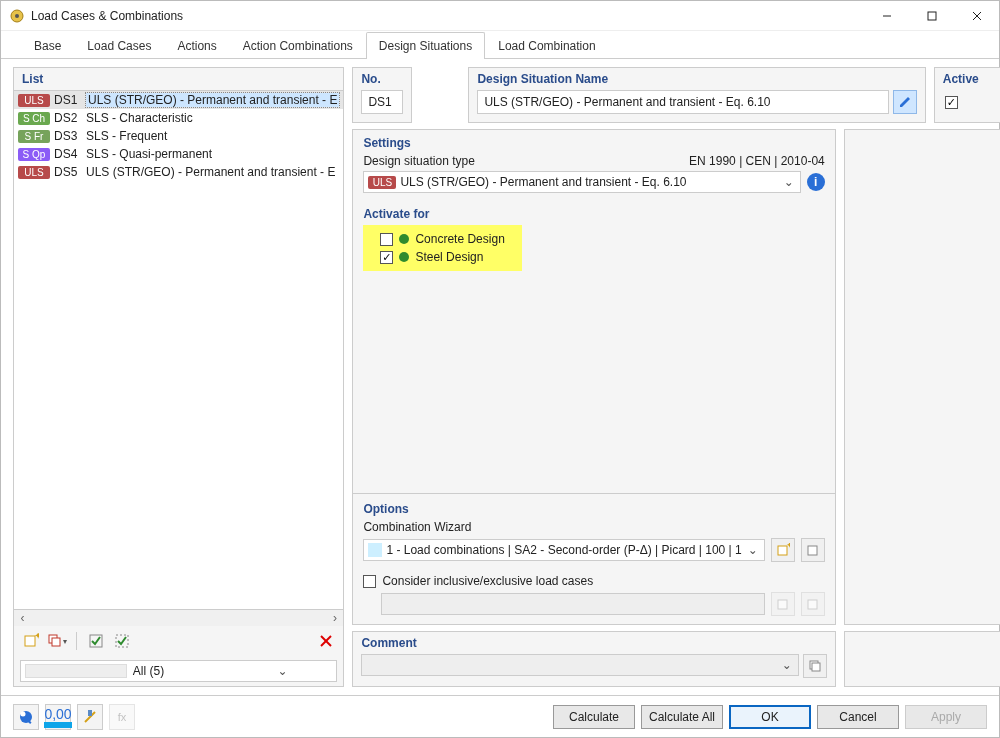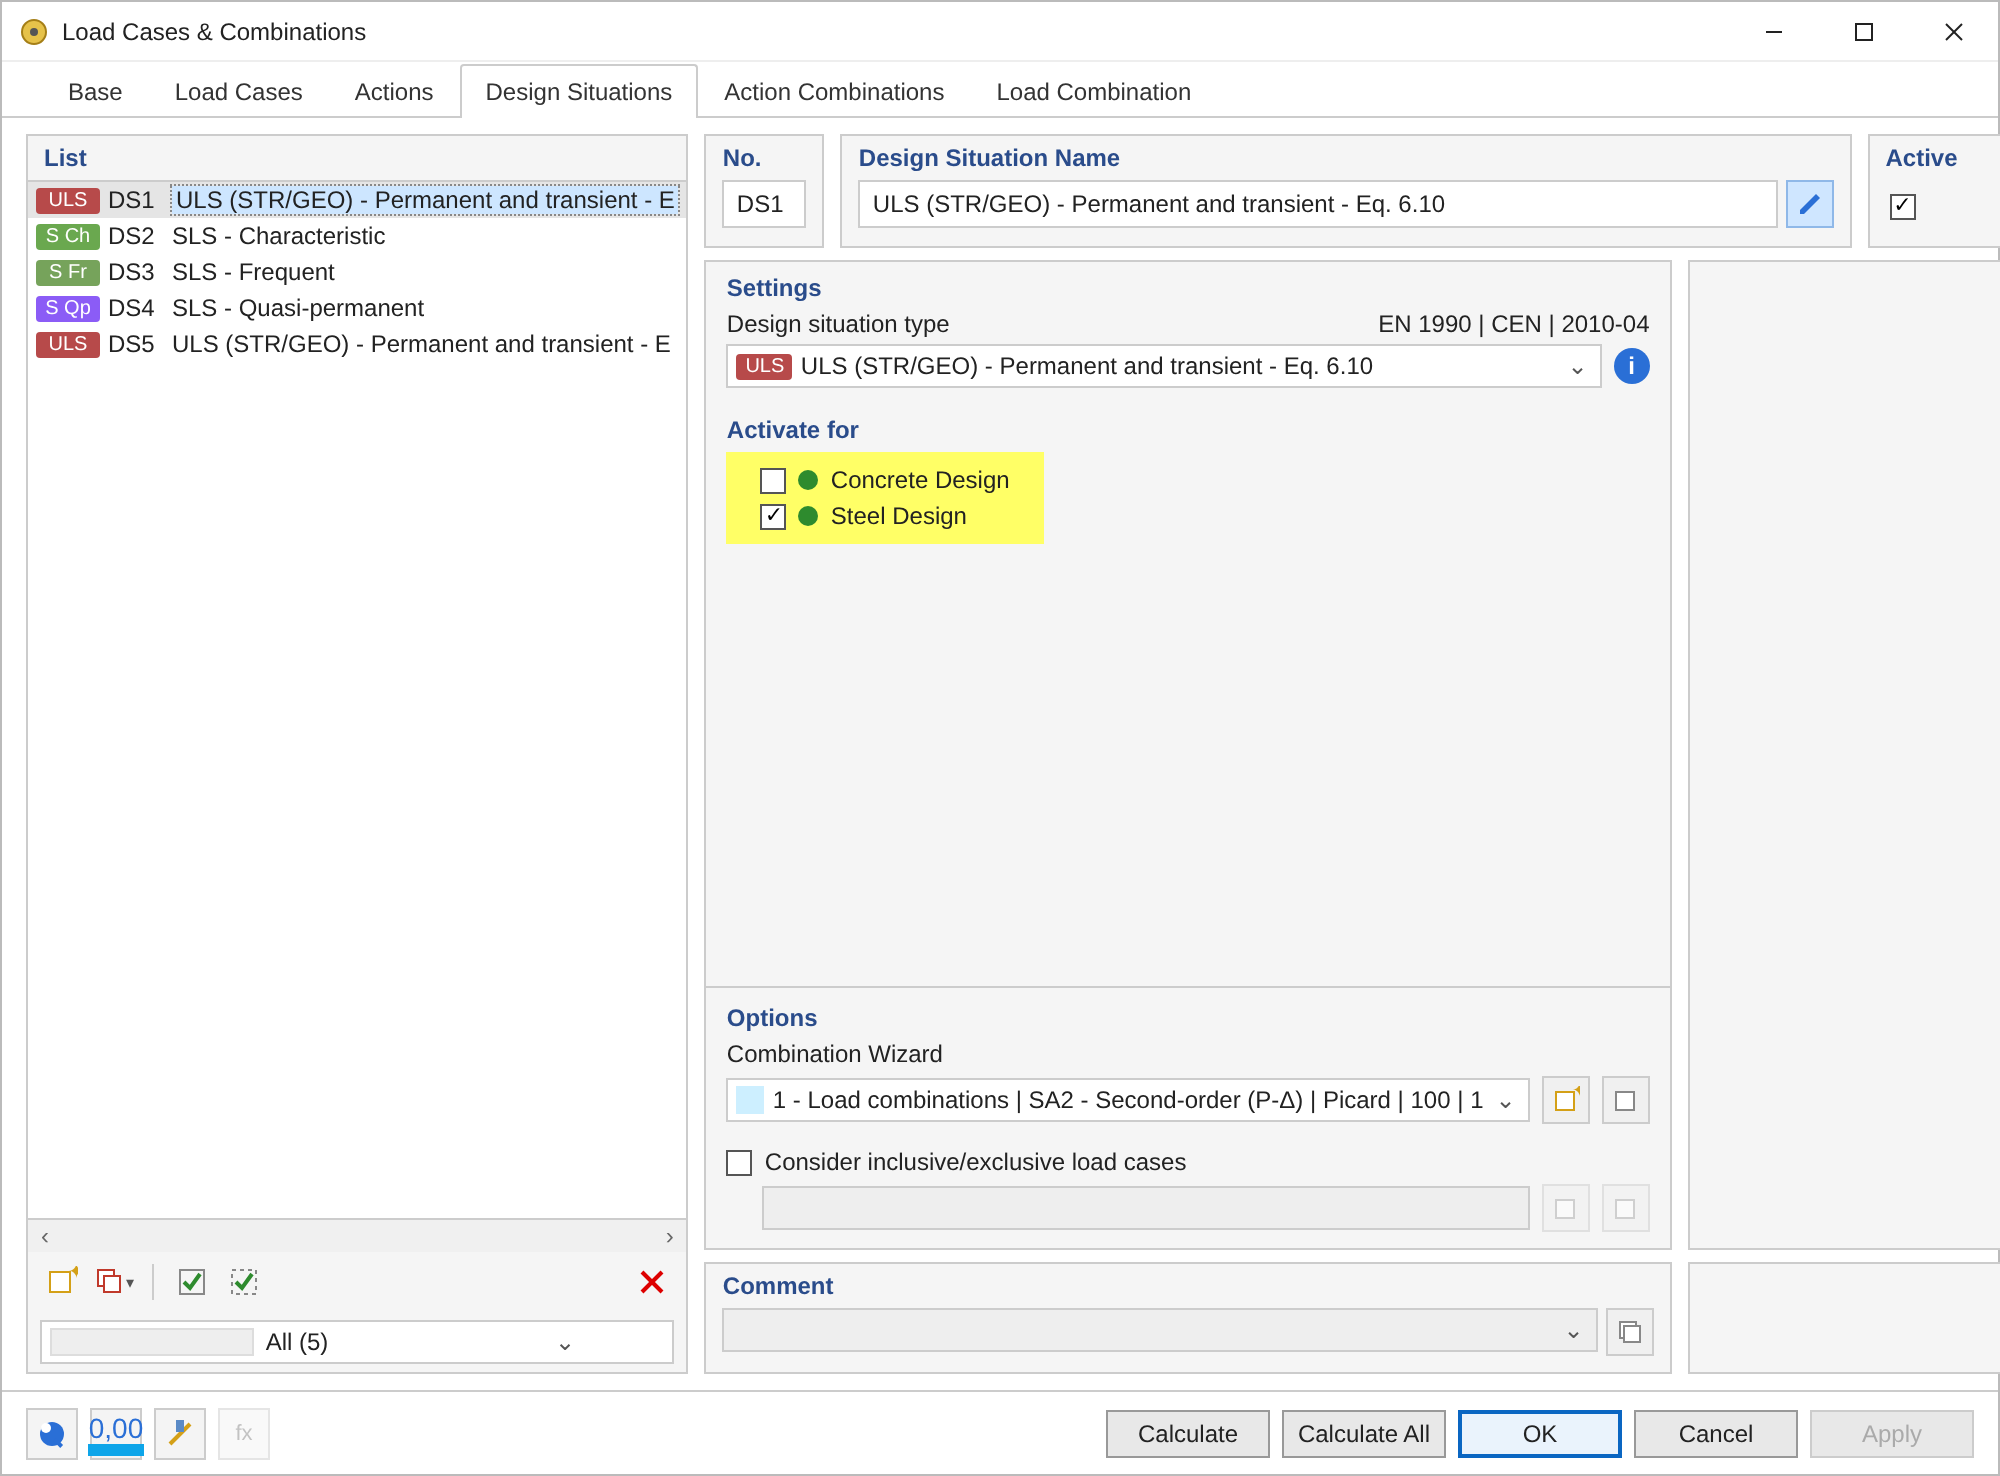--- a/index.html
+++ b/index.html
@@ -34,21 +34,21 @@
   .filter { padding:4px 6px;}
   .filter .sel { display:flex; align-items:center; background:#fff; border:1px solid #ccc; height:22px; padding:0 4px;}
   .filter .sel .cswatch { width:18px; height:14px; background:#eee; margin-right:6px; border:1px solid #ddd;}
   .filter .sel span { flex:1; }
   .rightwrap { flex:1; display:flex; flex-direction:column; gap:6px; min-height:0;}
   .toprow { display:flex; gap:8px;}
   .group { border:1px solid #ccc; background:#f5f5f5; padding:4px 8px 8px 8px;}
   .group .gtitle { color:#2a4c8b; font-weight:600; margin-bottom:4px;}
   .no-grp { width:60px;}
   .field { background:#fff; border:1px solid #ccc; height:24px; display:flex; align-items:center; padding:0 6px;}
-  .dsname-grp { flex:1;}
+  .dsname-grp { flex:1;margin-left:48px;}
   .dsname-grp .row2 { display:flex; gap:4px;}
   .dsname-grp .field { flex:1;}
   .iconbtn { width:24px; height:24px; display:flex; align-items:center; justify-content:center; border:1px solid #ccc; background:#f0f0f0;}
   .active-grp { width:80px;}
   .checkbox { width:13px; height:13px; border:1px solid #555; background:#fff; display:inline-flex; align-items:center; justify-content:center;}
   .checkbox.checked::after { content:"✓"; font-size:11px; line-height:1; color:#000;}
   .mainrow { flex:1; display:flex; gap:8px; min-height:0;}
   .mainpanel { flex:1; border:1px solid #ccc; background:#f5f5f5; display:flex; flex-direction:column; min-height:0;}
   .subtabbar { display:flex; border-bottom:1px solid #ccc; padding:4px 6px 0 6px; gap:0;}
   .subtab { padding:4px 14px; border:1px solid transparent; border-bottom:none; position:relative; top:1px;}
@@ -112,22 +112,22 @@
           <line x1="1" y1="1" x2="9" y2="9" stroke="#222"></line>
           <line x1="9" y1="1" x2="1" y2="9" stroke="#222"></line>
         </svg>
       </div>
   </div>
 
   <div class="tabbar" id="main-tabbar">
       <div class="tab">Base</div>
       <div class="tab">Load Cases</div>
       <div class="tab">Actions</div>
+      <div class="tab">Action Combinations</div>
       <div class="tab active">Design Situations</div>
-      <div class="tab">Action Combinations</div>
       <div class="tab">Load Combination</div>
     </div>
 
   <div class="body">
 
     <div class="leftpanel">
       <div class="panel-head">List</div>
       <div class="listbox" id="listbox">
           <div class="row sel">
             <span class="tag uls">ULS</span>

